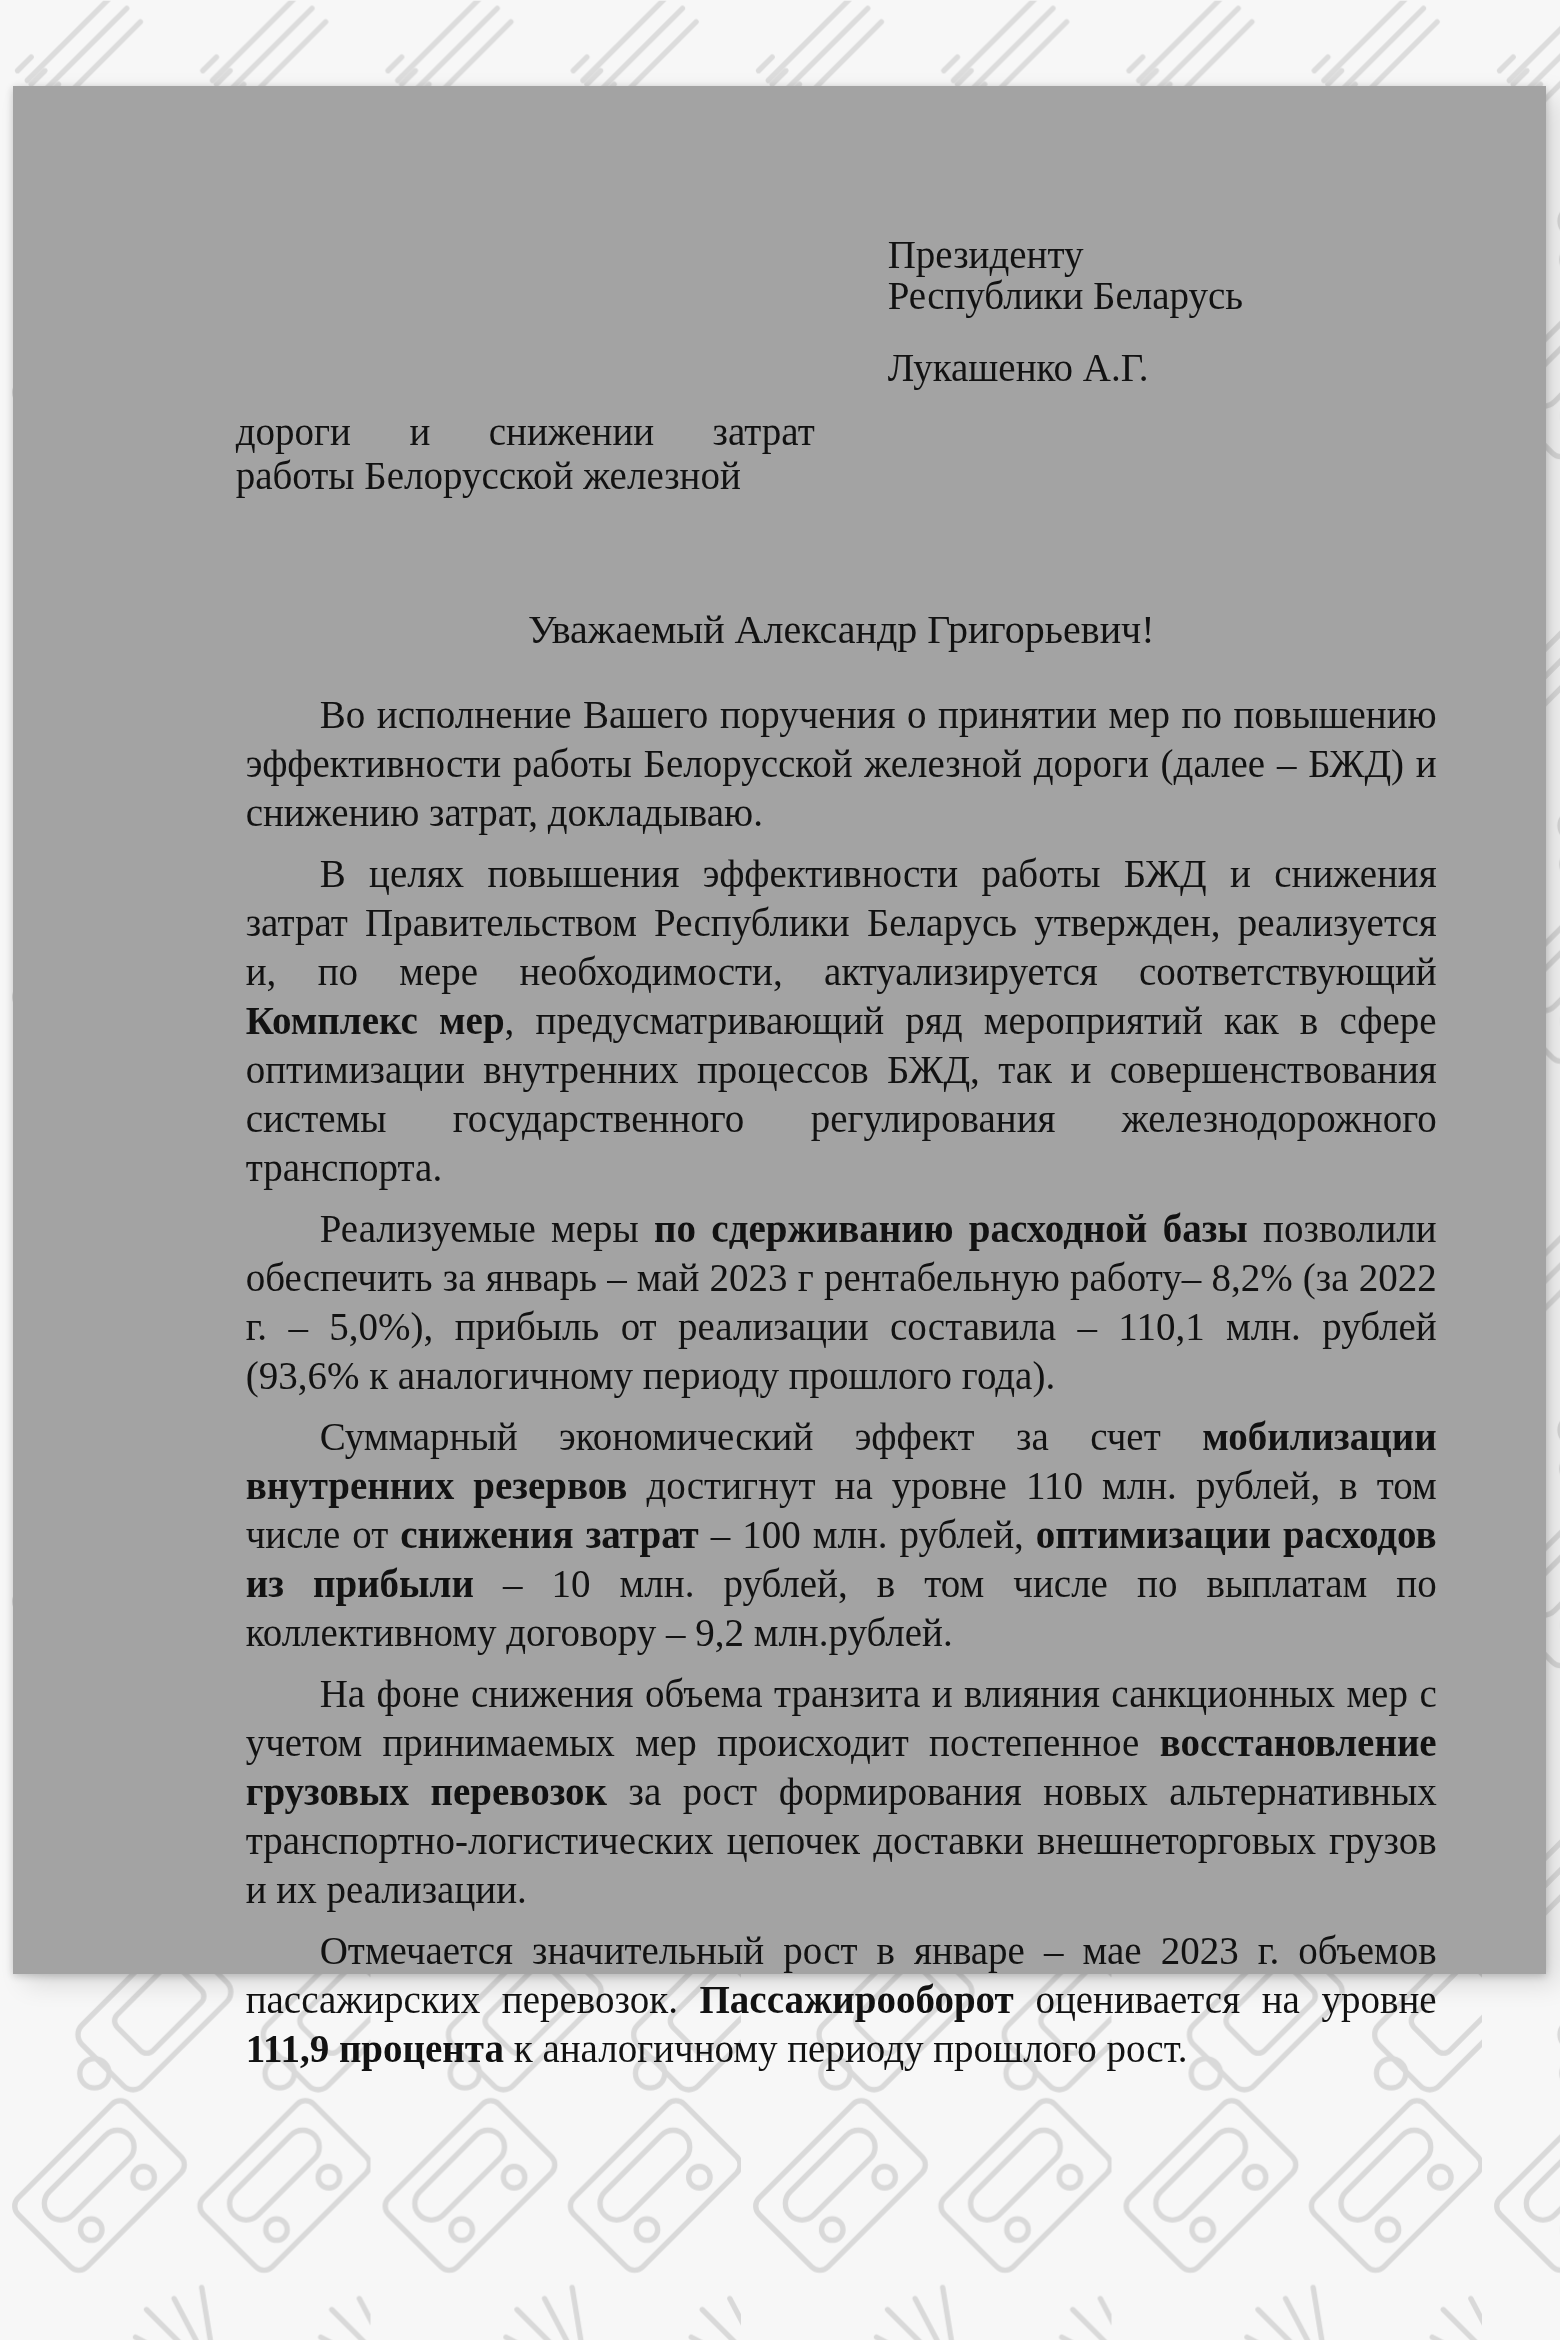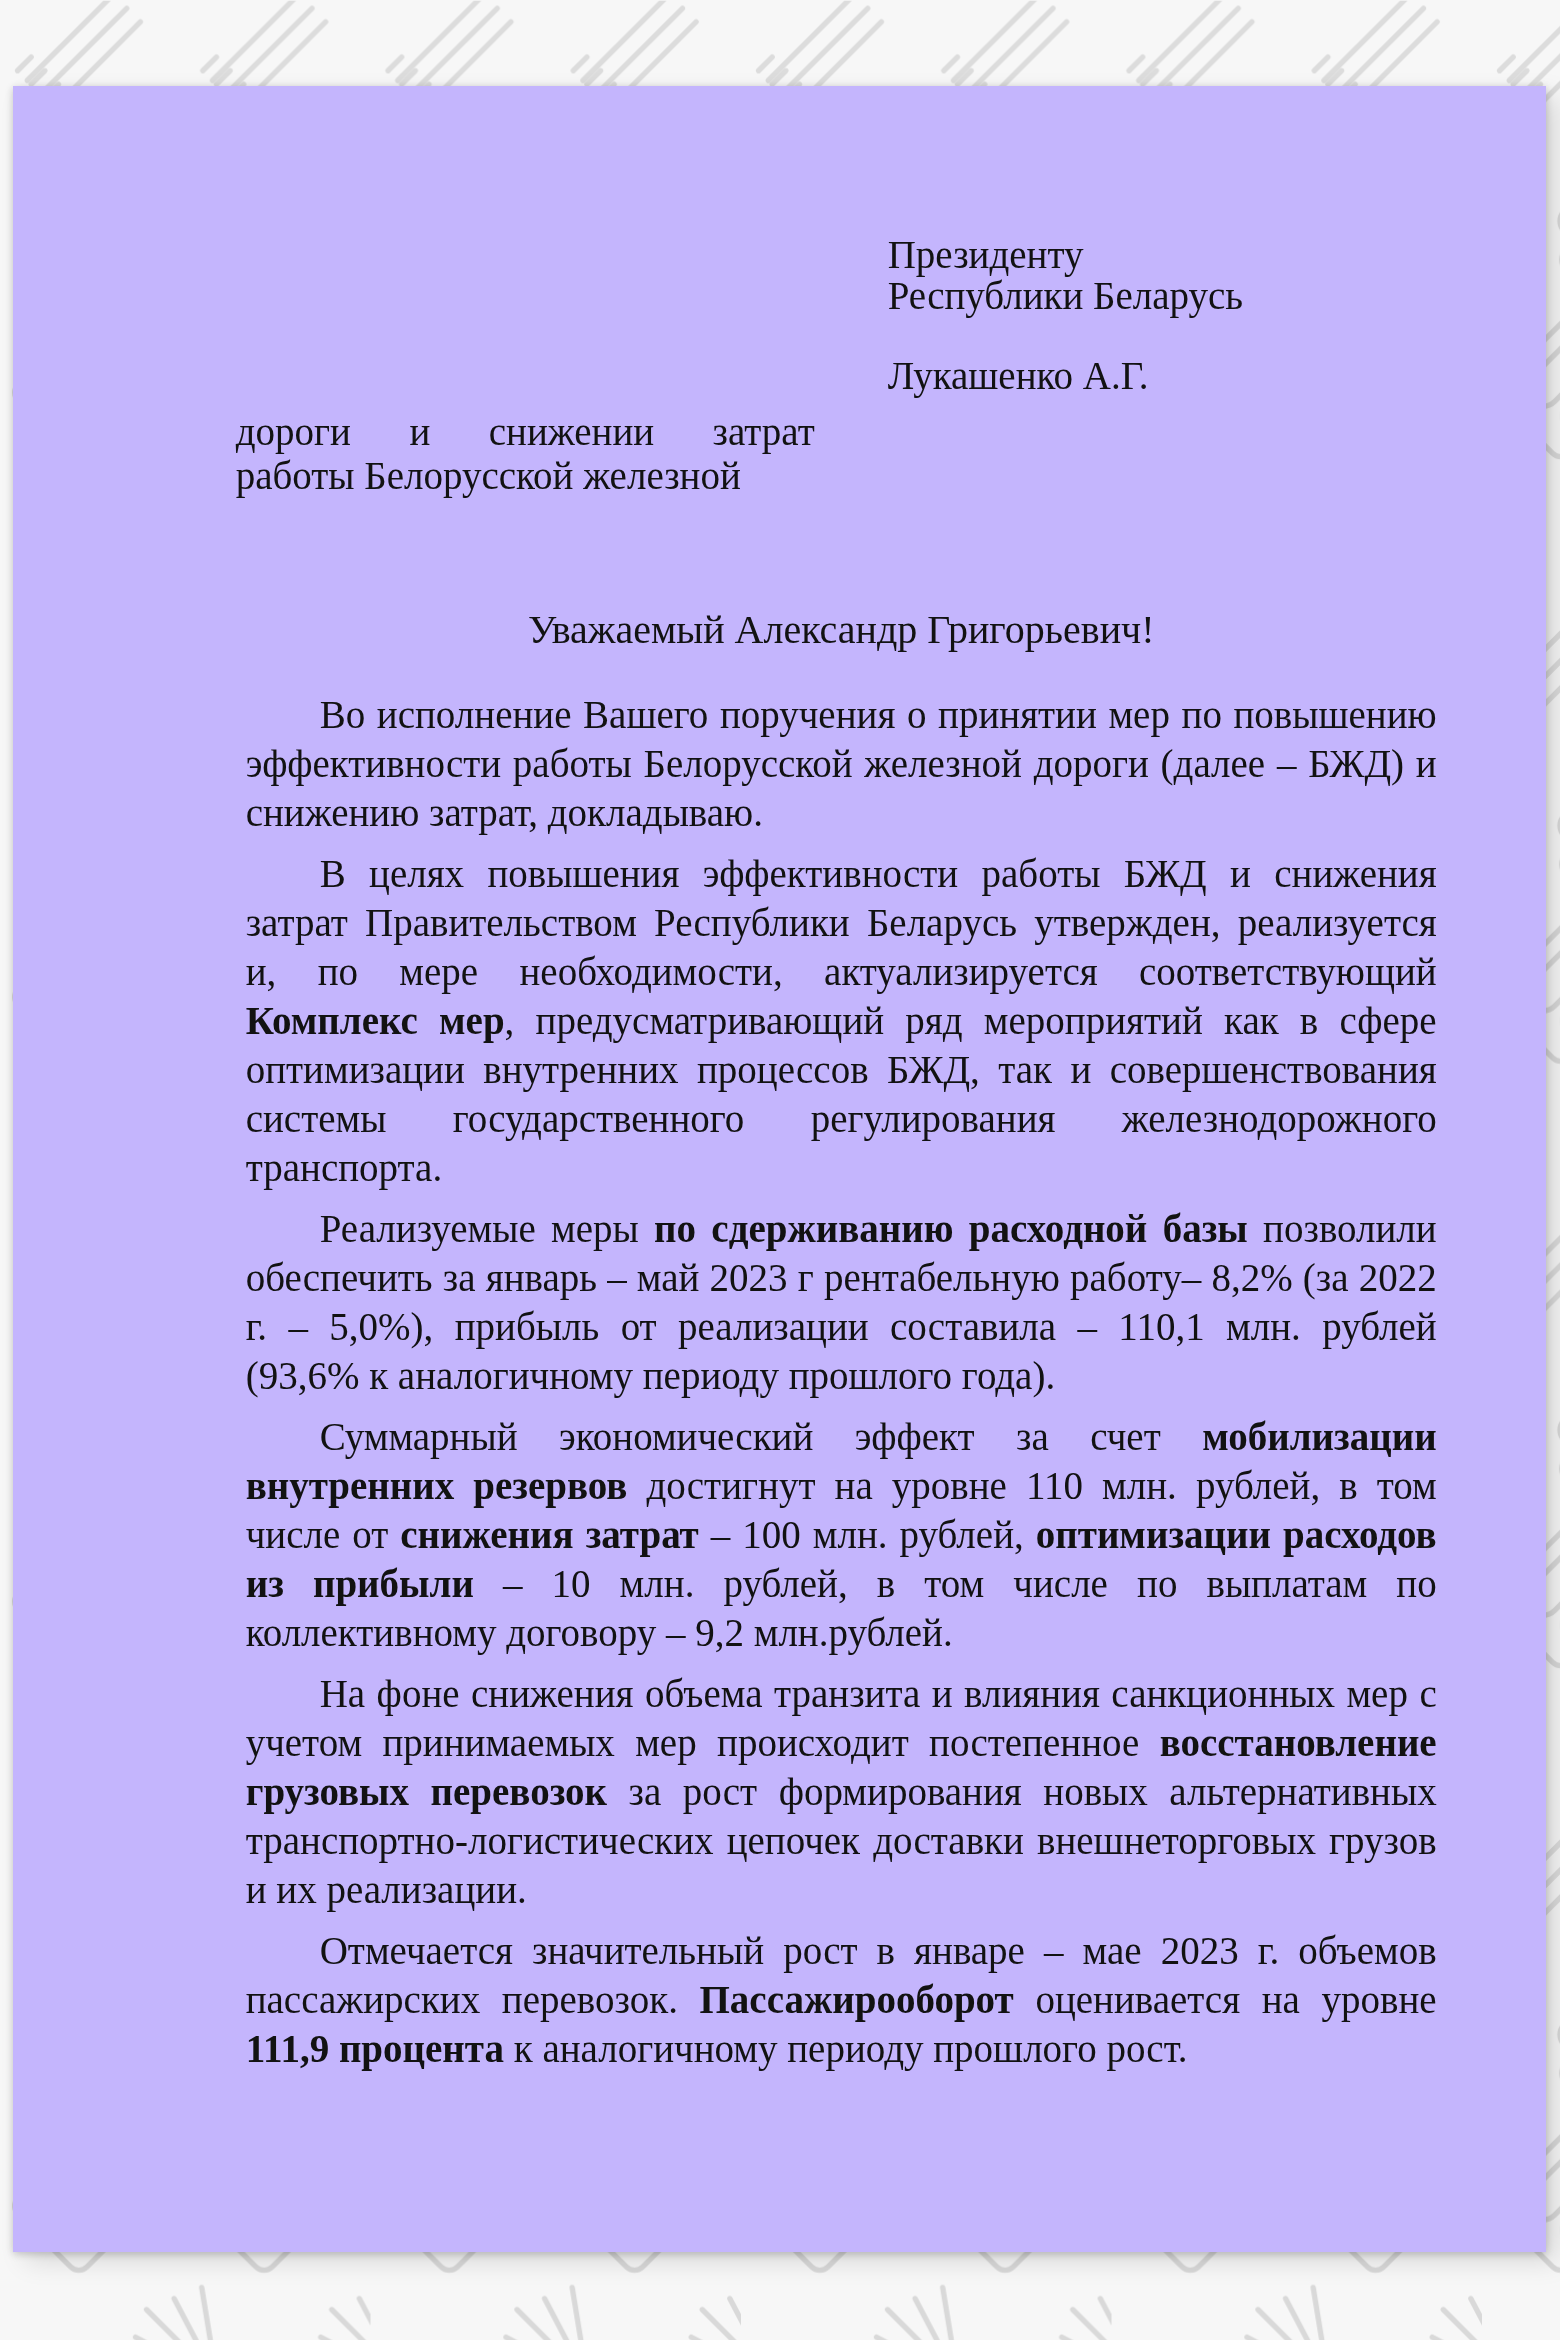--- a/index.html
+++ b/index.html
@@ -6,29 +6,29 @@
   body {
     width: 1560px; height: 2341px;
     position: relative; overflow: hidden;
     background: #f6f6f6;
     font-family: "Liberation Serif", "DejaVu Serif", serif;
     color: #121212;
   }
   .bg-svg { position: absolute; left: 0; top: 0; z-index: 0; }
   .page {
     position: absolute; left: 12.7px; top: 86px;
-    width: 1533px; height: 2166px;
-    background: #c4b5fd; z-index: 1;
+    width: 1533px; height: 1888px;
+    background: #a3a3a3; z-index: 1;
     box-shadow: 0 2px 7.8px rgba(0,0,0,0.20), 11.7px 9.8px 25px rgba(0,0,0,0.13);
   }
   .addressee {
     position: absolute; left: 875px; top: 148px;
     font-size: 39px; line-height: 41px; white-space: nowrap;
   }
-  .addressee-name { margin-top: 39px; }
+  .addressee-name { margin-top: 31px; }
   .subject {
     position: absolute; left: 223px; top: 324px;
     width: 579px; font-size: 39px; line-height: 44px;
   }
   .subject-line { text-align: justify; text-align-last: justify; }
   .subject-line:last-child { text-align-last: left; }
   .salutation {
     position: absolute; left: 221px; top: 519px;
     width: 1215px; text-align: center; font-size: 40px; line-height: 49px;
   }

